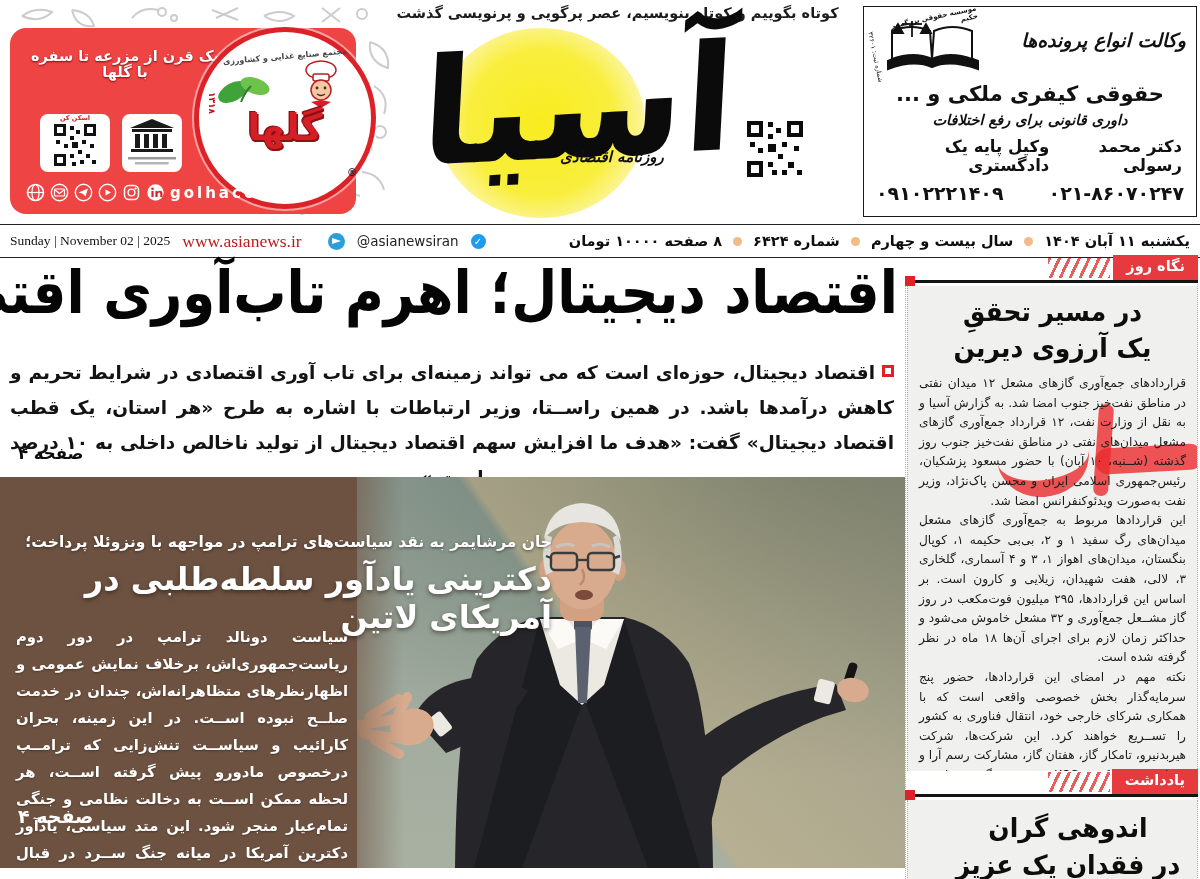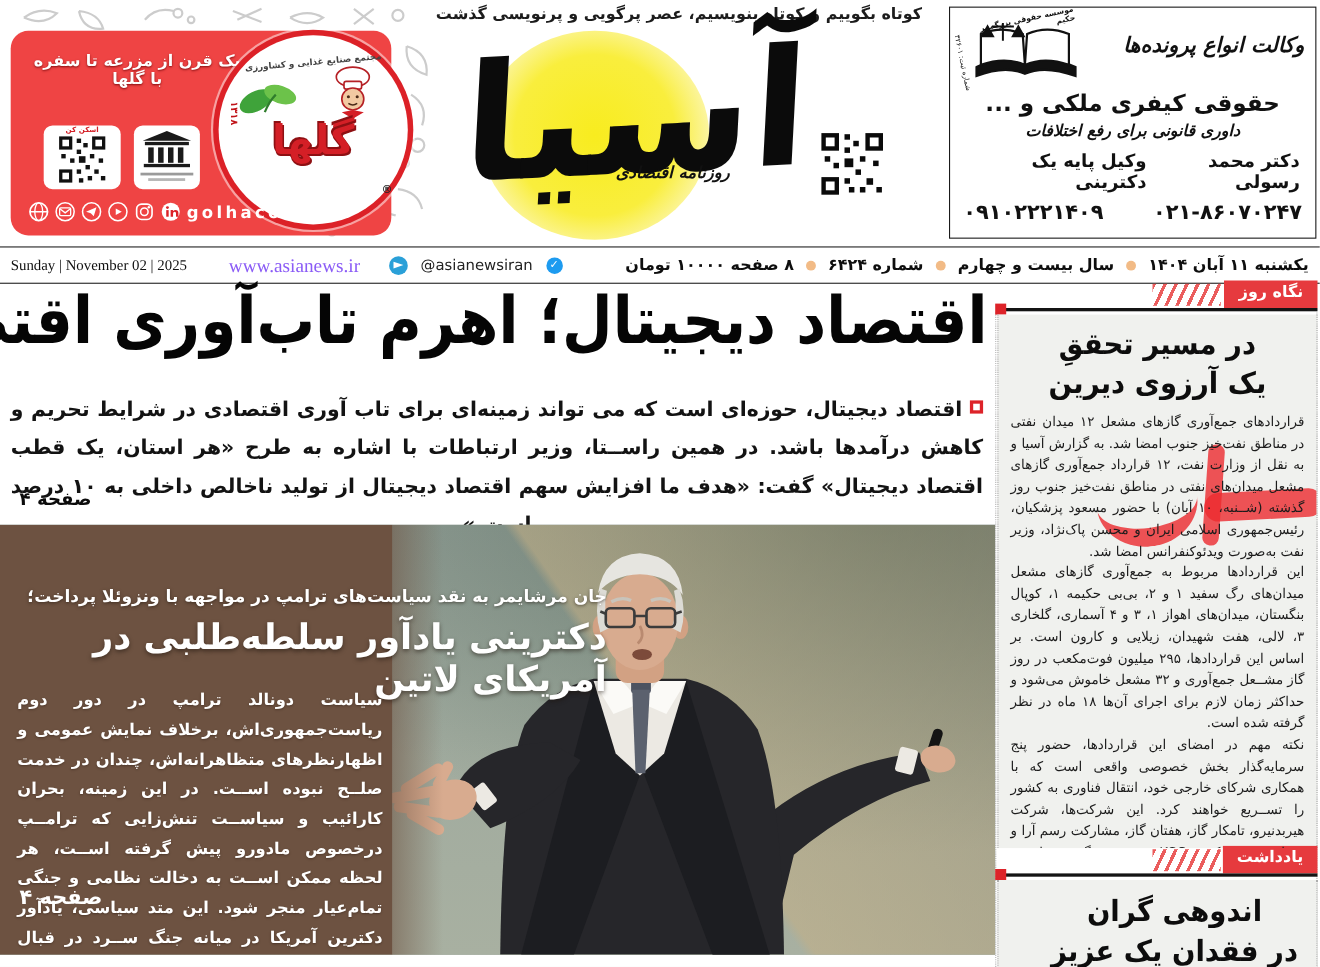--- a/index.html
+++ b/index.html
@@ -49,21 +49,21 @@
   .legal-reg{position:absolute;top:18px;left:0;font-size:6.5px;transform:rotate(78deg);transform-origin:left top;}
   .legal-l2{text-align:center;font-size:21px;font-weight:900;margin-top:3px;}
   .legal-l3{text-align:center;font-family:"DejaVu Serif",serif;font-style:italic;font-weight:bold;font-size:14.5px;margin-top:5px;}
   .legal-l4{display:flex;justify-content:space-between;font-size:16.5px;font-weight:900;margin-top:9px;padding:0 4px;}
   .legal-phones{display:flex;justify-content:space-between;font-size:19px;font-weight:900;margin-top:7px;padding:0 2px;}
 
   
   .datebar{left:0;top:224px;width:1200px;height:29px;border-top:1.5px solid #222;border-bottom:1px solid #222;
       box-sizing:border-box;display:flex;align-items:center;direction:ltr;padding:16px 10px;gap:12px;background:#fff;}
   .d-en{font-family:"Liberation Serif","DejaVu Serif",serif;font-size:13.5px;color:#111;}
-  .d-site{font-family:"Liberation Serif","DejaVu Serif",serif;font-size:17.5px;color:#8b5cf6;margin-left:26px;}
+  .d-site{font-family:"Liberation Serif","DejaVu Serif",serif;font-size:17.5px;color:#b91c1c;}
   .tg-circle{width:17px;height:17px;border-radius:50%;background:#2aa0d8;position:relative;flex:0 0 auto;margin-left:14px;}
   .tg-circle:before{content:"";position:absolute;left:4px;top:5px;border-left:9px solid #fff;border-top:3.5px solid transparent;border-bottom:3.5px solid transparent;}
   .d-handle{font-size:13.5px;color:#222;}
   .verified{width:15px;height:15px;border-radius:50%;background:#1d9bf0;color:#fff;font-size:10px;line-height:15px;
       text-align:center;flex:0 0 auto;}
   .d-fa{margin-left:auto;display:flex;direction:rtl;align-items:center;gap:11px;font-weight:700;font-size:14.5px;color:#0e0e0e;}
   .dot{width:9px;height:9px;border-radius:50%;background:#f2bb86;flex:0 0 auto;}
 
   
   .headline-main{left:4px;top:258px;width:894px;text-align:center;font-size:53px;font-weight:900;color:#050505;
@@ -297,21 +297,21 @@
           </g>
         </svg>
         <span class="legal-inst">موسسه حقوقی بزرگمهر حکیم</span>
         <span class="legal-reg">شماره ثبت: ۳۲۶۰۱</span>
       </div>
     </div>
     <div class="legal-l2">حقوقی کیفری ملکی و ...</div>
     <div class="legal-l3">داوری قانونی برای رفع اختلافات</div>
     <div class="legal-l4">
       <span>دکتر محمد رسولی</span>
-      <span>وکیل پایه یک دکترینی</span>
+      <span>وکیل پایه یک دادگستری</span>
     </div>
     <div class="legal-phones">
       <span>۰۲۱-۸۶۰۷۰۲۴۷</span>
       <span>۰۹۱۰۲۲۲۱۴۰۹</span>
     </div>
   </div>
 
   <div class="abs datebar">
     <span class="d-en">Sunday | November 02 | 2025</span>
     <span class="d-site">www.asianews.ir</span>

